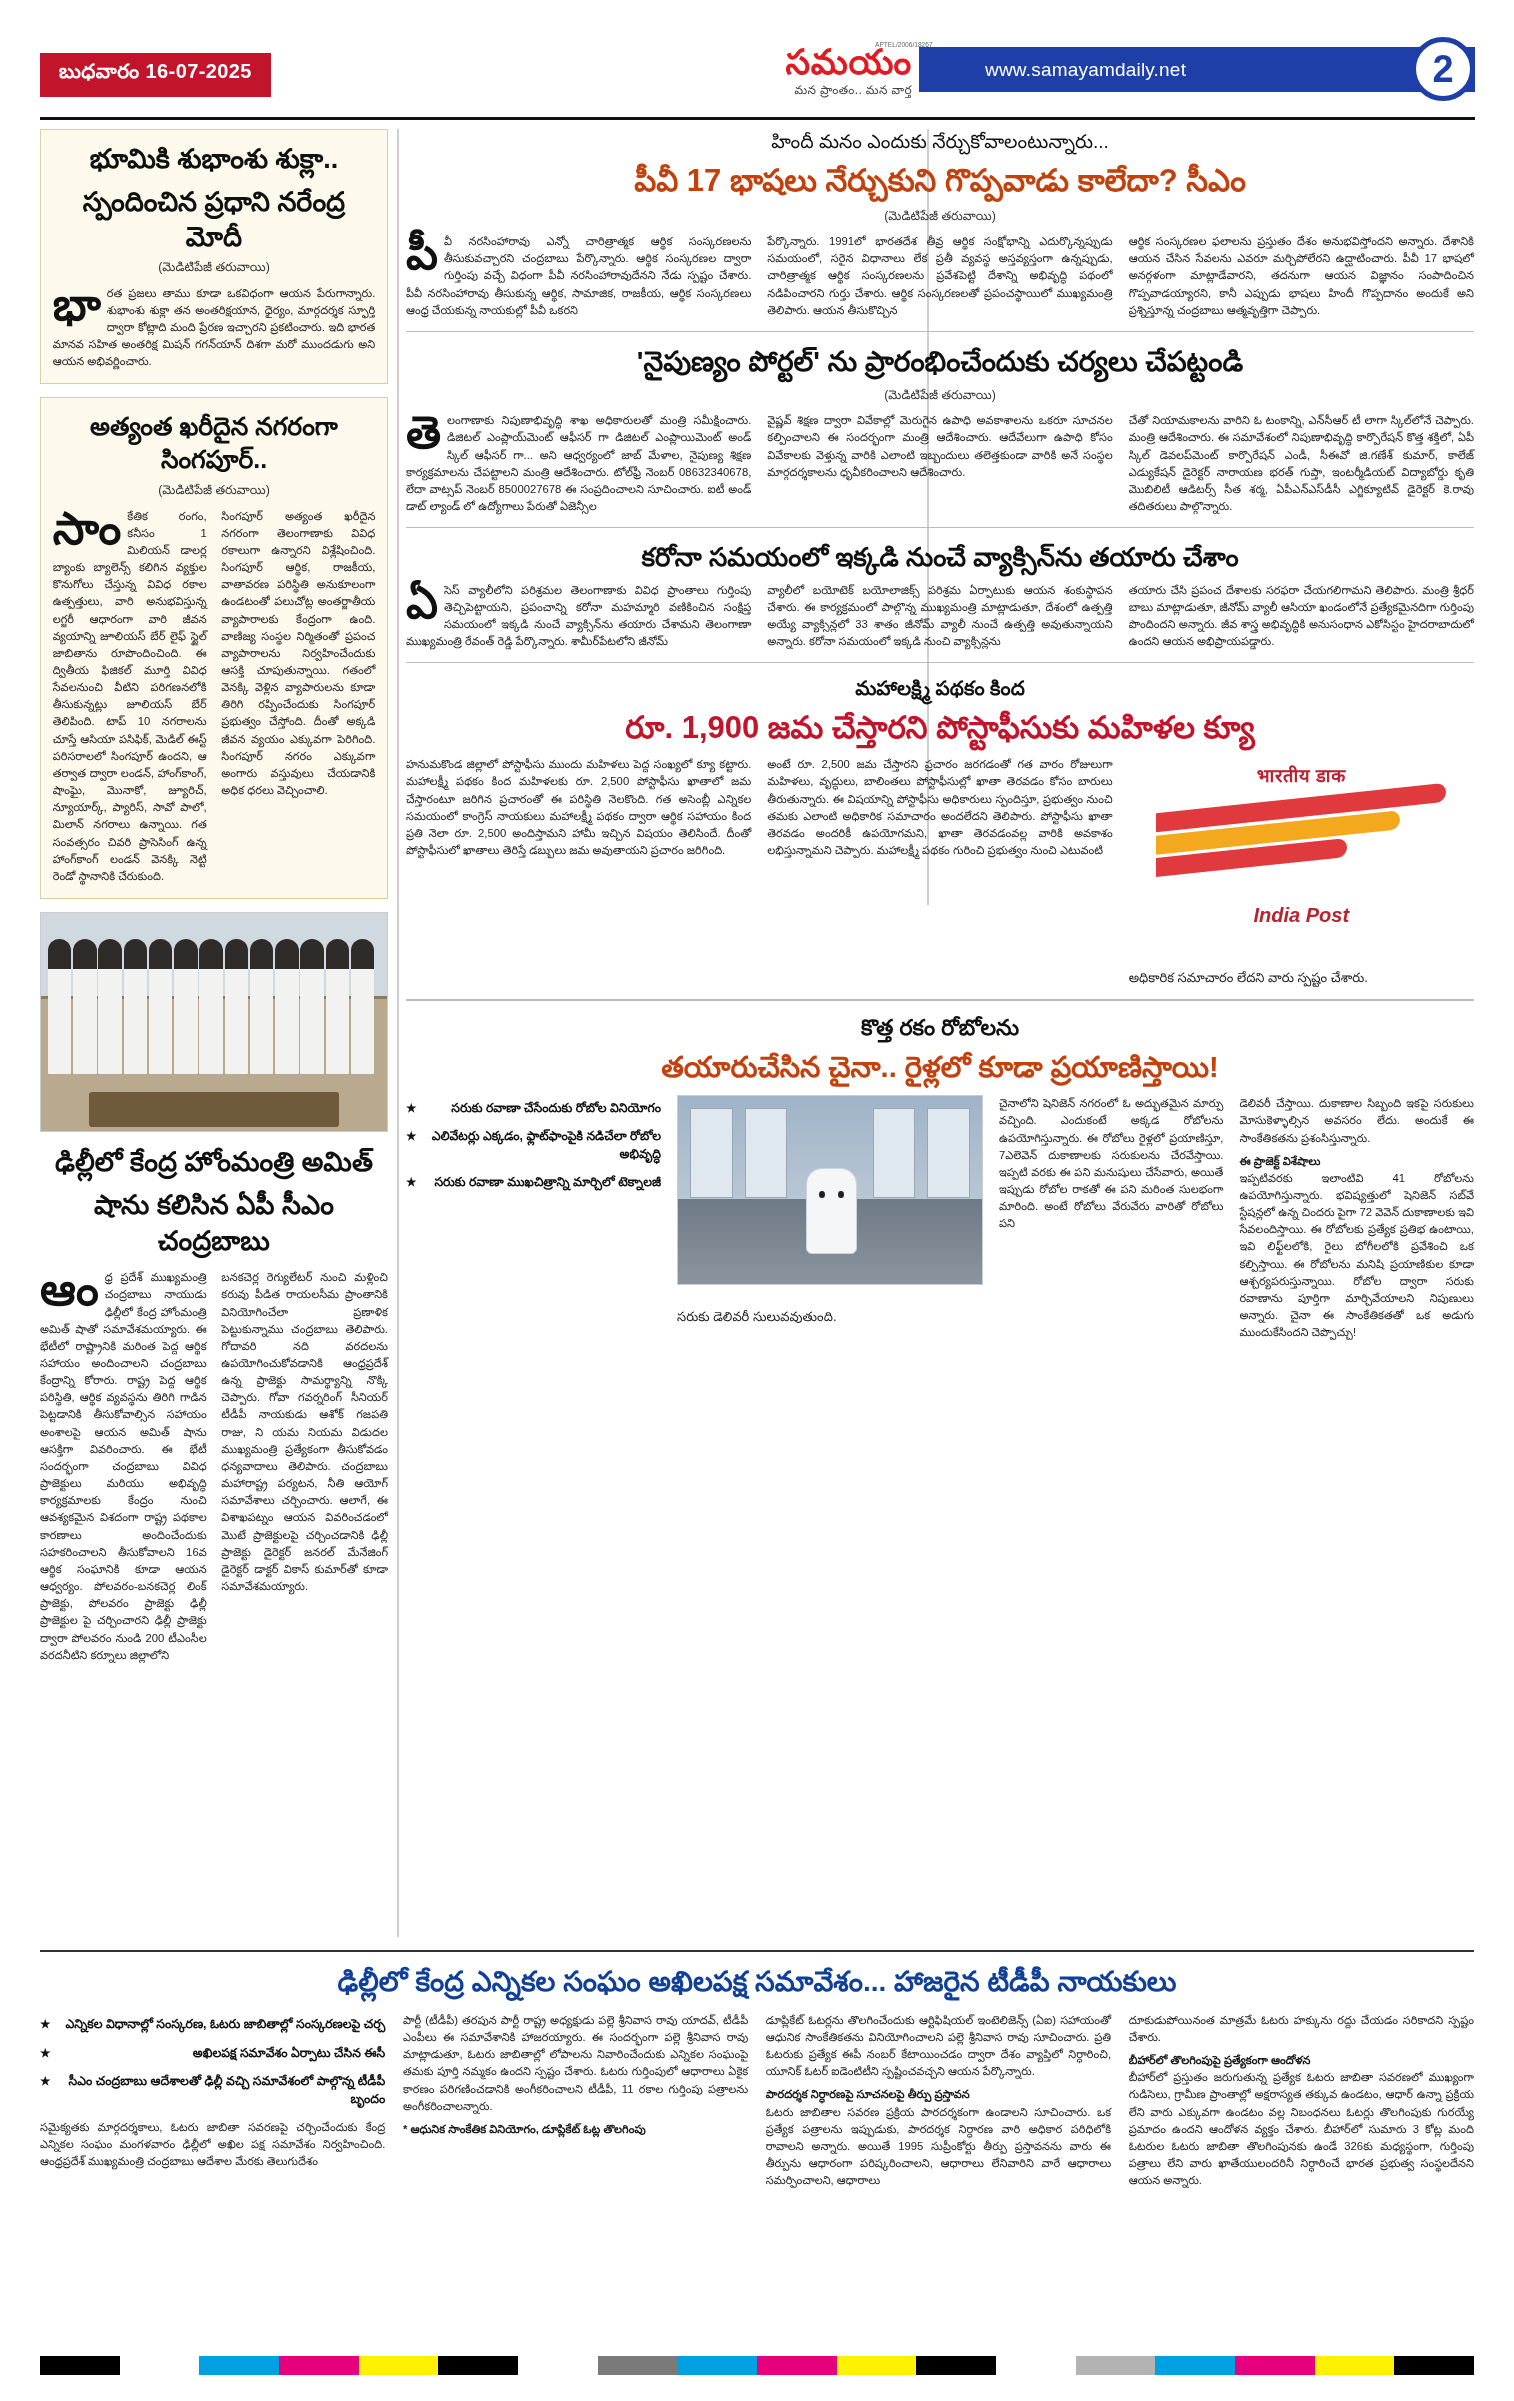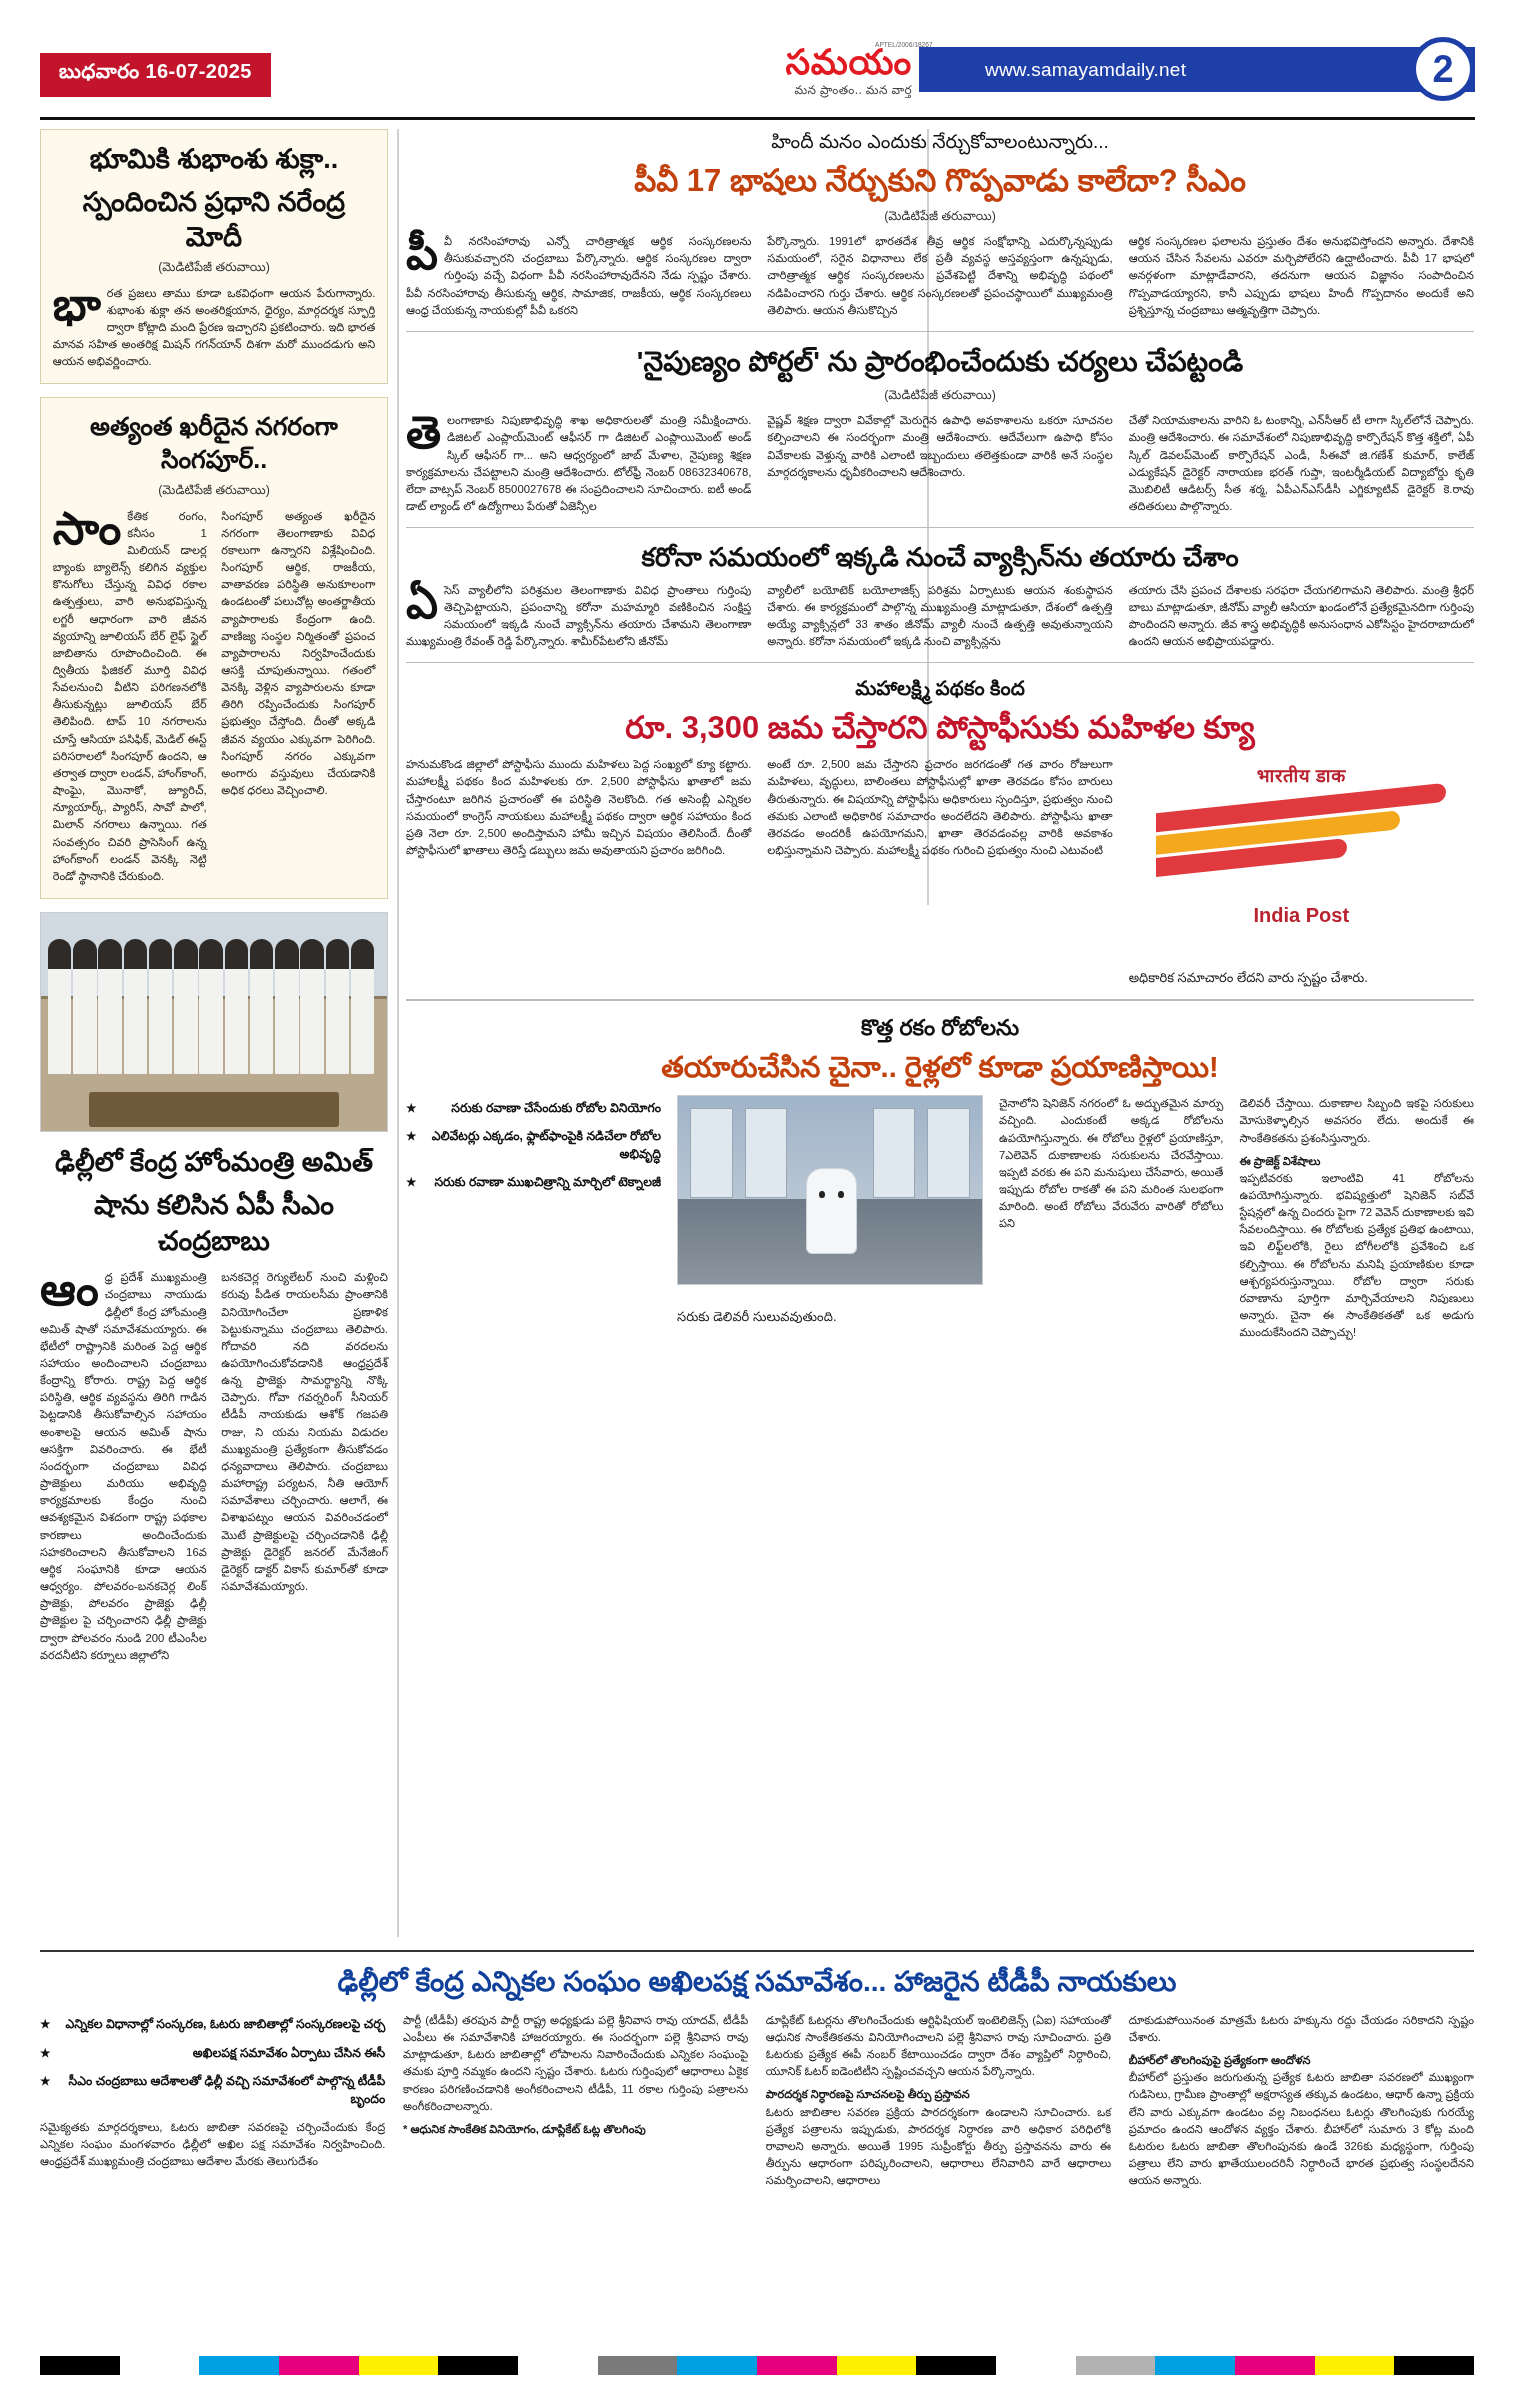--- a/index.html
+++ b/index.html
@@ -159,21 +159,21 @@
     position:absolute; top:42px; left:8%; width:84%; height:88px;
   }
   .ip-swoosh .s {
     position:absolute; left:0; width:100%; height:19px; border-radius:0 44px 44px 0;
   }
   .ip-swoosh .s1 { top:0;   background:#e03a3e; transform:skewY(-6deg); }
   .ip-swoosh .s2 { top:25px;background:#f4a81d; transform:skewY(-6deg); width:84%; }
   .ip-swoosh .s3 { top:50px;background:#e03a3e; transform:skewY(-6deg); width:66%; }
   .ip-name {
     position:absolute; bottom:19px; left:50%; transform:translateX(-50%);
-    font-size:20px; color:#b8232f; font-weight:bold; 
+    font-size:20px; color:#b8232f; font-weight:bold; font-style:italic;
   }
   .caption { font-size:13px; line-height:1.5; color:#1a1a1a; text-align:justify; margin-top:22px; }
 
   
   ul.stars { list-style:none; margin:4.4px 0 0 0; padding:0;text-align:right; }
   ul.stars li {
     position:relative; padding-left:19px; margin-bottom:10.2px;
     font-size:12.4px; line-height:1.45; color:#111; font-weight:bold;
   }
   ul.stars li::before {
@@ -304,21 +304,21 @@
           <div class="txt dropcap" style="width:33.3%;">ఏ సెస్ వ్యాలీలోని పరిశ్రమల తెలంగాణాకు వివిధ ప్రాంతాలు గుర్తింపు తెచ్చిపెట్టాయని, ప్రపంచాన్ని కరోనా మహమ్మారి వణికించిన సంక్షిప్త సమయంలో ఇక్కడి నుంచే వ్యాక్సిన్‌ను తయారు చేశామని తెలంగాణా ముఖ్యమంత్రి రేవంత్ రెడ్డి పేర్కొన్నారు. శామీర్‌పేటలోని జీనోమ్</div>
           <div class="txt" style="width:33.3%;">వ్యాలీలో బయోటెక్ బయోలాజిక్స్ పరిశ్రమ ఏర్పాటుకు ఆయన శంకుస్థాపన చేశారు. ఈ కార్యక్రమంలో పాల్గొన్న ముఖ్యమంత్రి మాట్లాడుతూ, దేశంలో ఉత్పత్తి అయ్యే వ్యాక్సిన్లలో 33 శాతం జీనోమ్ వ్యాలీ నుంచే ఉత్పత్తి అవుతున్నాయని అన్నారు. కరోనా సమయంలో ఇక్కడి నుంచి వ్యాక్సిన్లను</div>
           <div class="txt" style="width:33.3%;">తయారు చేసి ప్రపంచ దేశాలకు సరఫరా చేయగలిగామని తెలిపారు. మంత్రి శ్రీధర్ బాబు మాట్లాడుతూ, జీనోమ్ వ్యాలీ ఆసియా ఖండంలోనే ప్రత్యేకమైనదిగా గుర్తింపు పొందిందని అన్నారు. జీవ శాస్త్ర అభివృద్ధికి అనుసంధాన ఎకోసిస్టం హైదరాబాదులో ఉందని ఆయన అభిప్రాయపడ్డారు.</div>
         </div>
       </div>
 
       <div class="rule"></div>
 
       <div>
         <div class="kicker" style="font-weight:bold; font-size:20px;">మహాలక్ష్మి పథకం కింద</div>
-        <h1 class="hl red" style="font-size:31px;">రూ. 3,300 జమ చేస్తారని పోస్టాఫీసుకు మహిళల క్యూ</h1>
+        <h1 class="hl red" style="font-size:31px;">రూ. 1,900 జమ చేస్తారని పోస్టాఫీసుకు మహిళల క్యూ</h1>
         <div style="display:flex; gap:16px; margin-top:7.3px;">
           <div class="txt" style="width:33.3%;">హనుమకొండ జిల్లాలో పోస్టాఫీసు ముందు మహిళలు పెద్ద సంఖ్యలో క్యూ కట్టారు. మహాలక్ష్మీ పథకం కింద మహిళలకు రూ. 2,500 పోస్టాఫీసు ఖాతాలో జమ చేస్తారంటూ జరిగిన ప్రచారంతో ఈ పరిస్థితి నెలకొంది. గత అసెంబ్లీ ఎన్నికల సమయంలో కాంగ్రెస్ నాయకులు మహాలక్ష్మీ పథకం ద్వారా ఆర్థిక సహాయం కింద ప్రతి నెలా రూ. 2,500 అందిస్తామని హామీ ఇచ్చిన విషయం తెలిసిందే. దీంతో పోస్టాఫీసులో ఖాతాలు తెరిస్తే డబ్బులు జమ అవుతాయని ప్రచారం జరిగింది.</div>
           <div class="txt" style="width:33.3%;">అంటే రూ. 2,500 జమ చేస్తారని ప్రచారం జరగడంతో గత వారం రోజులుగా మహిళలు, వృద్ధులు, బాలింతలు పోస్టాఫీసుల్లో ఖాతా తెరవడం కోసం బారులు తీరుతున్నారు. ఈ విషయాన్ని పోస్టాఫీసు అధికారులు స్పందిస్తూ, ప్రభుత్వం నుంచి తమకు ఎలాంటి అధికారిక సమాచారం అందలేదని తెలిపారు. పోస్టాఫీసు ఖాతా తెరవడం అందరికీ ఉపయోగమని, ఖాతా తెరవడంవల్ల వారికి అవకాశం లభిస్తున్నామని చెప్పారు. మహాలక్ష్మీ పథకం గురించి ప్రభుత్వం నుంచి ఎటువంటి</div>
           <div style="width:33.3%;">
             <div class="indiapost">
               <div class="ip-hindi">भारतीय डाक</div>
               <div class="ip-swoosh">
                 <span class="s s1"></span>
                   <span class="s s2"></span>
                   <span class="s s3"></span>

